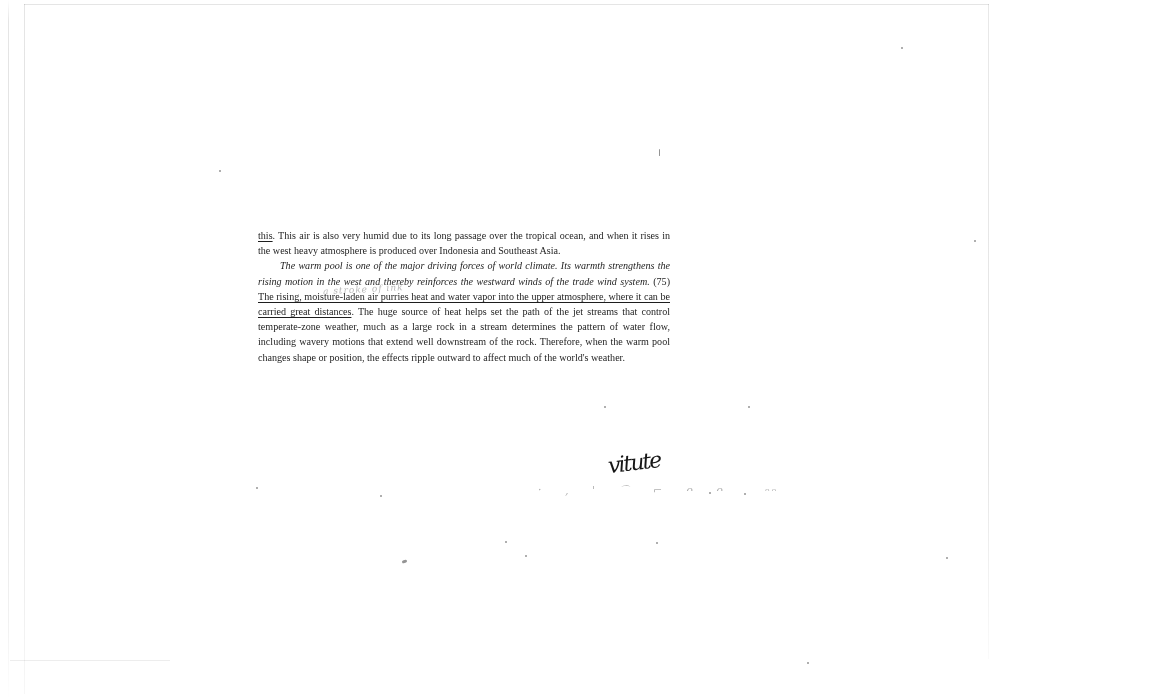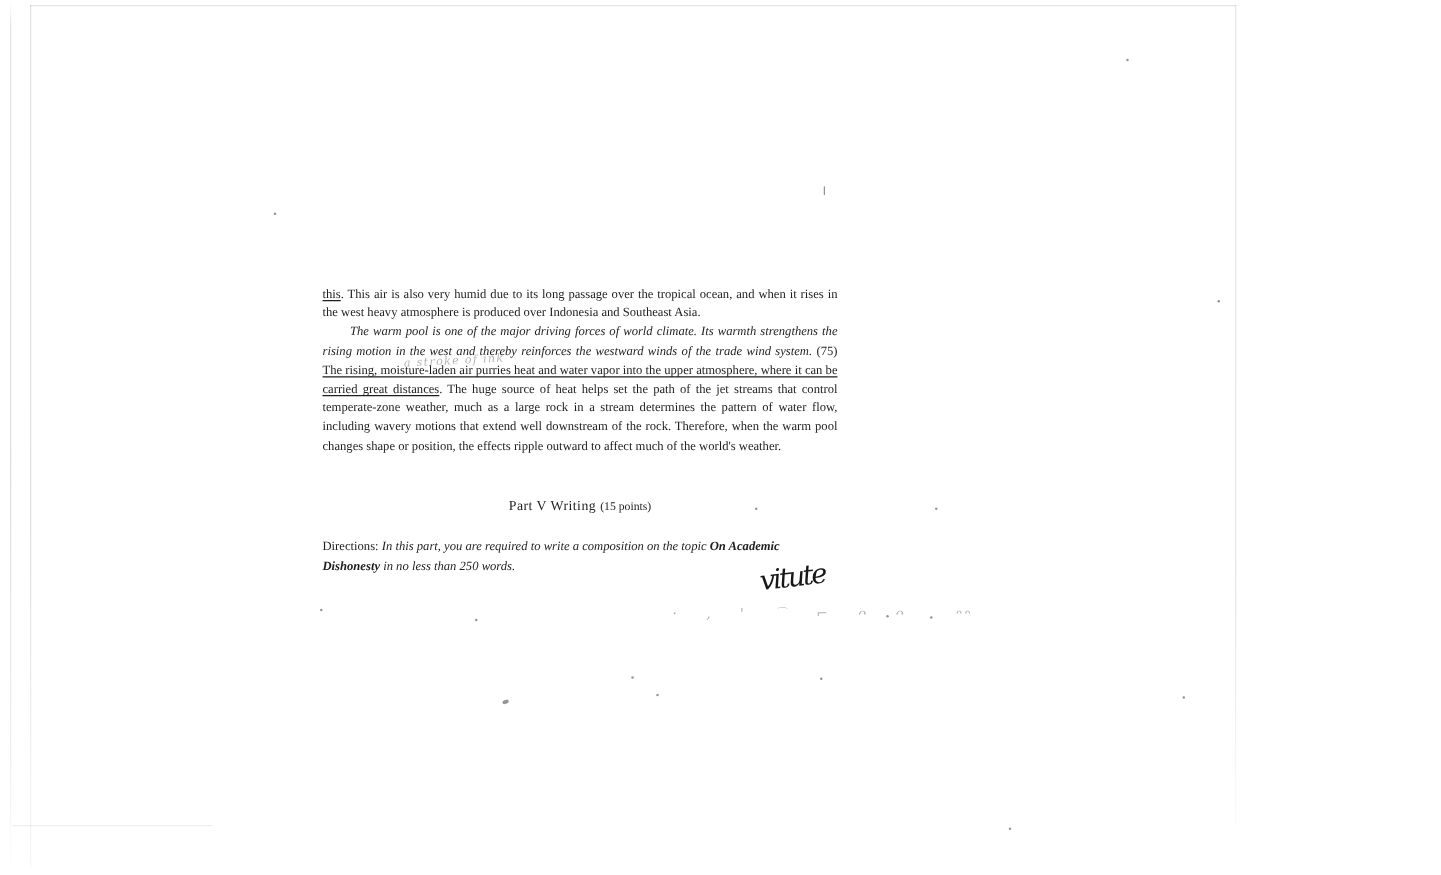--- a/index.html
+++ b/index.html
@@ -201,23 +201,21 @@
   <div class="text-column">
 
     <p class="para"><span class="u">this</span><span>. This air is also very humid due to its long passage over the tropical ocean, and when it rises in the west heavy atmosphere is produced over Indonesia and Southeast Asia.</span></p>
 
     <p class="para indent"><span class="ital">The warm pool is one of the major driving forces of world climate. Its warmth strengthens the rising motion in the west and thereby reinforces the westward winds of the trade wind system. </span><span>(75) </span><span class="u">The rising, moisture-laden air purries heat and water vapor into the upper atmosphere, where it can be carried great distances</span><span>. The huge source of heat helps set the path of the jet streams that control temperate-zone weather, much as a large rock in a stream determines the pattern of water flow, including wavery motions that extend well downstream of the rock. Therefore, when the warm pool changes shape or position, the effects ripple outward to affect much of the world's weather.</span></p>
 
   </div>
 
   <div class="overstrike">a stroke of ink</div>
 
-  <div class="part-heading"><span>Part V  Writing</span> <span class="pts">(15 points)</span></div>
-
-  <div class="directions"><span class="lead">Directions:</span><span class="body"> In this part, you are required to write a composition on the topic </span><span class="topic">On Academic Dishonesty</span><span class="body"> in no less than 250 words.</span></div>
+
 
   <div class="signature">vitute</div>
 
   <div class="faint-strokes">· ‚ ' ⌒ ⌐ ᴖ ᴖ</div>
 
   <div class="speck" style="left:901px; top:47px; width:2px; height:2px;"></div>
   <div class="speck" style="left:659px; top:149px; width:1px; height:7px; border-radius:1px;"></div>
   <div class="speck" style="left:219px; top:170px; width:2px; height:2px;"></div>
   <div class="speck" style="left:974px; top:240px; width:2px; height:2px;"></div>
   <div class="speck" style="left:604px; top:406px; width:2px; height:2px;"></div>

